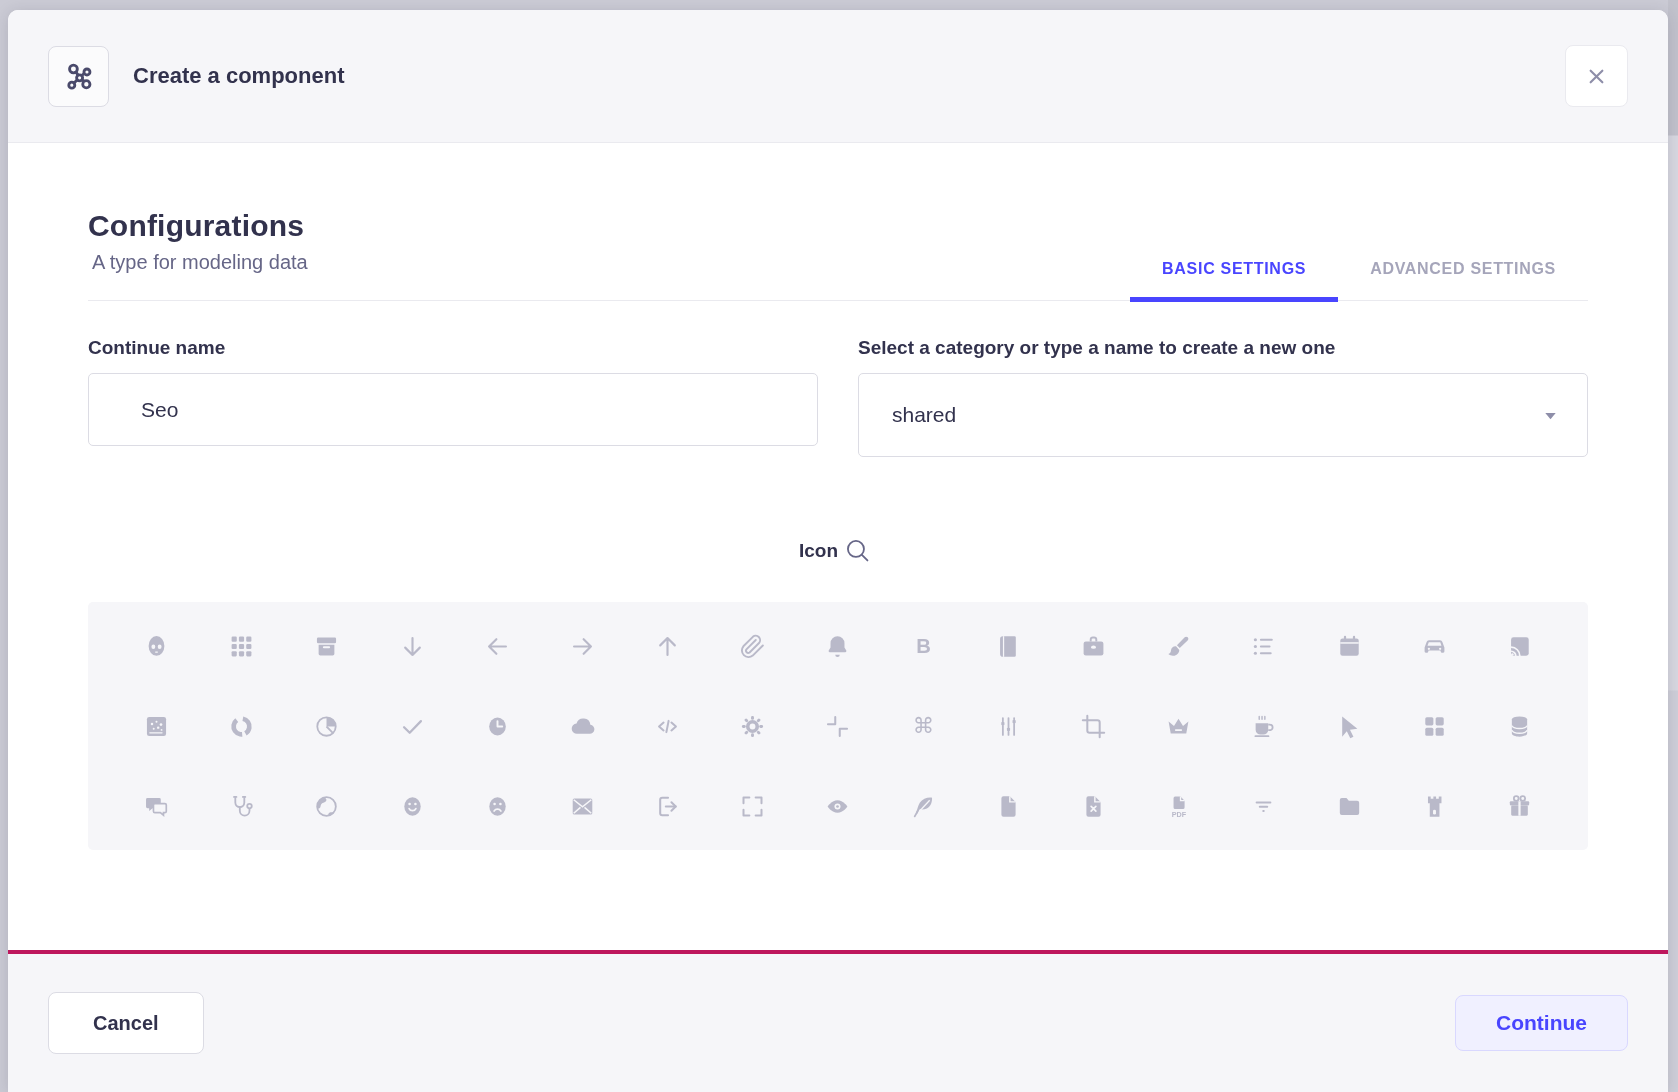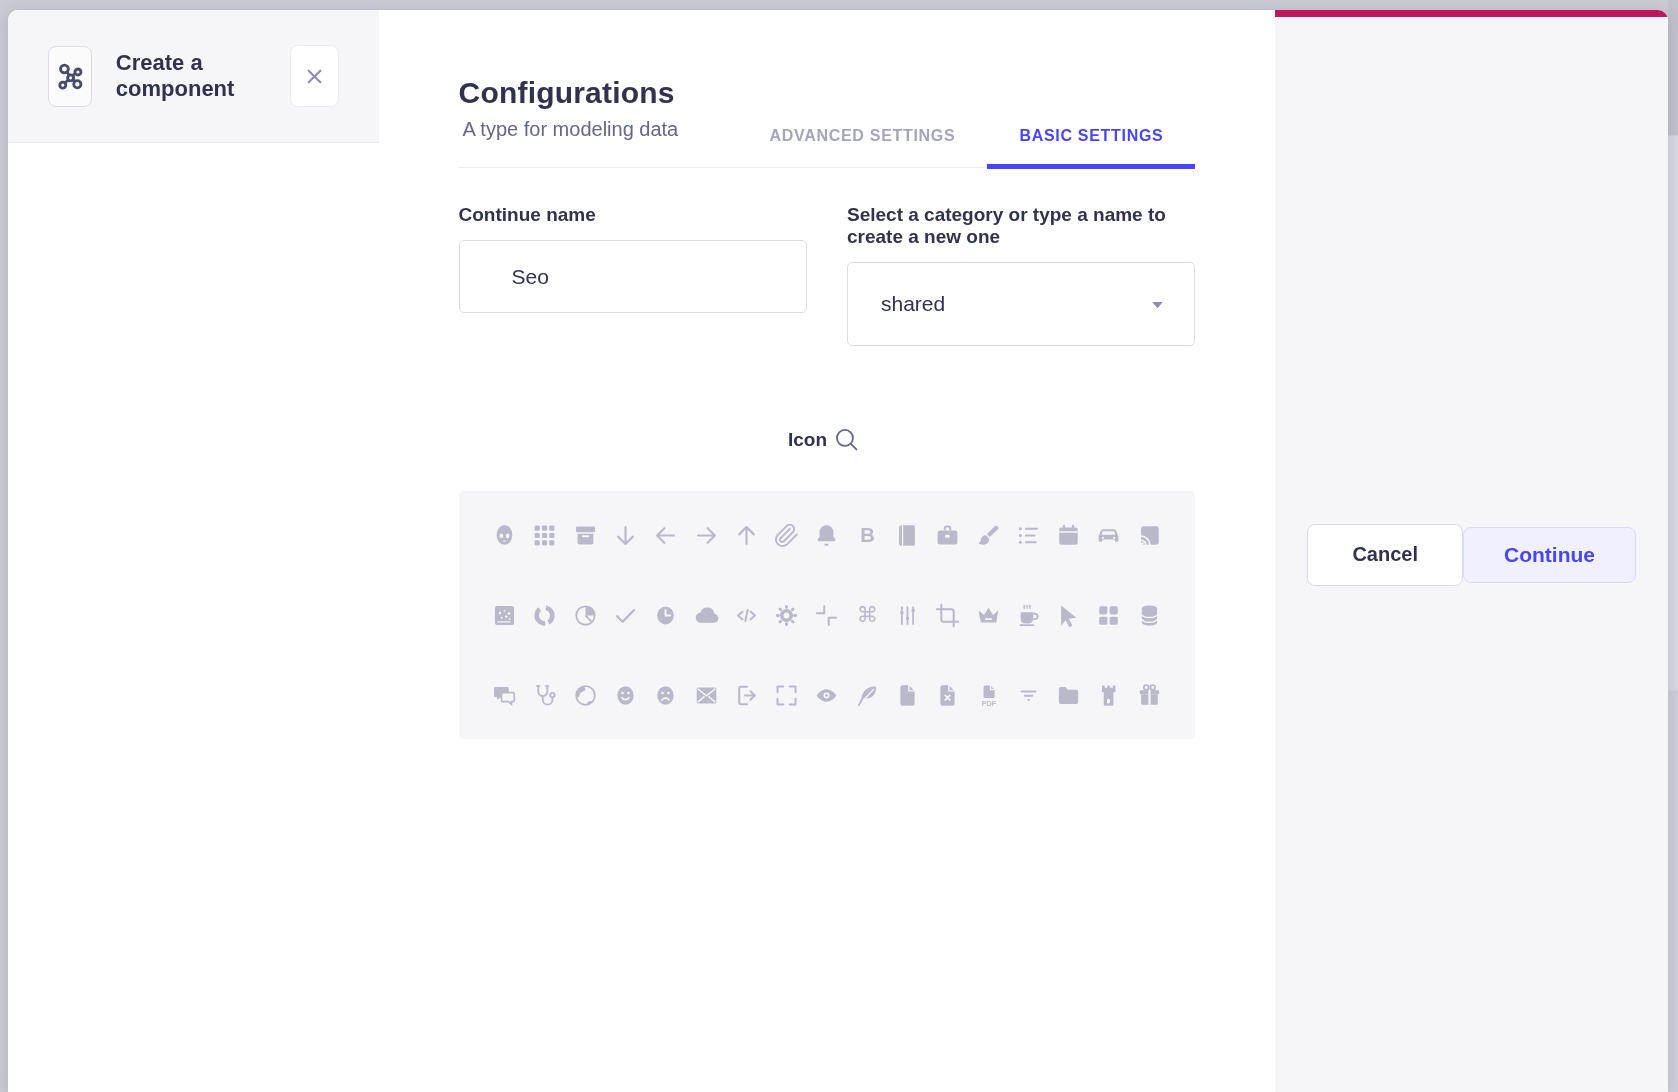--- a/index.html
+++ b/index.html
@@ -9,21 +9,21 @@
     background:#cbcbd5;
     font-family:"Liberation Sans", sans-serif;
   }
   .backdrop-strip {
     position:absolute; top:0; right:0; width:10px; height:100%;
     background:linear-gradient(180deg,#c2c2cc 0,#c2c2cc 135px,#d8d8e1 136px,#d8d8e1 690px,#cfcfd9 691px,#cfcfd9 100%);
   }
   .modal {
     position:absolute; left:8px; top:10px; right:10px; bottom:0;
     background:#ffffff; border-radius:10px 10px 0 0; overflow:hidden;
-    display:flex; 
+    display:flex; flex-direction:column;
     box-shadow:0 2px 15px rgba(33,33,52,.15);
   }
   
   .modal-header {
     height:133px; flex:0 0 133px; background:#f6f6f9;
     border-bottom:1px solid #eaeaef;
     display:flex; align-items:center; padding:0 40px; gap:24px;
   }
   .component-icon-box {
     width:61px; height:61px; border:1px solid #dcdce4; border-radius:8px;
@@ -75,22 +75,22 @@
     background:#f6f6f9; border-radius:5px; padding:4px 26px;
     display:grid; grid-template-columns:repeat(17, 1fr);
   }
   .icon-cell {
     height:80px; background:none; border:none; cursor:pointer;
     display:flex; align-items:center; justify-content:center;
     color:#b9b9c9; --bg:#f6f6f9;
   }
   
   .modal-footer {
-    flex:0 0 142px; background:#f6f6f9; border-top:7px solid #be185d;
-    display:flex; align-items:center; padding:0 32px;justify-content:center;
+    flex:0 0 142px; background:#f6f6f9; border-top:4px solid #be185d;
+    display:flex; align-items:center; padding:0 40px;justify-content:center;
   }
   .btn-cancel {
     height:62px; padding:0 44px; background:#ffffff; border:1px solid #dcdce4;
     border-radius:8px; font-size:20px; font-weight:700; color:#32324d;
     cursor:pointer; font-family:inherit;
   }
   .btn-continue {
     margin-left:auto; height:56px; padding:0 40px; background:#f0f0ff;
     border:1px solid #d9d8ff; border-radius:8px; font-size:21px; font-weight:700;
     color:#4945ff; cursor:pointer; font-family:inherit;
@@ -123,22 +123,22 @@
   </header>
 
   <main class="modal-body">
 
     <div class="intro-row">
       <div>
         <h1 class="section-heading">Configurations</h1>
         <p class="section-subheading">A type for modeling data</p>
       </div>
       <div class="tabs">
+        <button class="tab active">BASIC SETTINGS</button>
         <button class="tab">ADVANCED SETTINGS</button>
-        <button class="tab active">BASIC SETTINGS</button>
       </div>
     </div>
 
     <div class="fields-row">
       <div class="field">
         <label class="field-label">Continue name</label>
         <input class="text-input" type="text" value="Seo" style="">
       </div>
       <div class="field">
         <label class="field-label">Select a category or type a name to create a new one</label>

